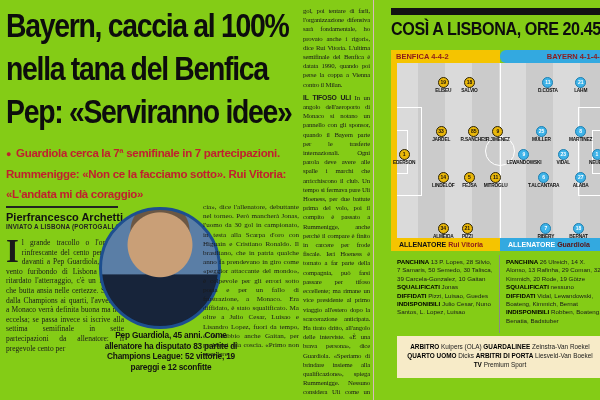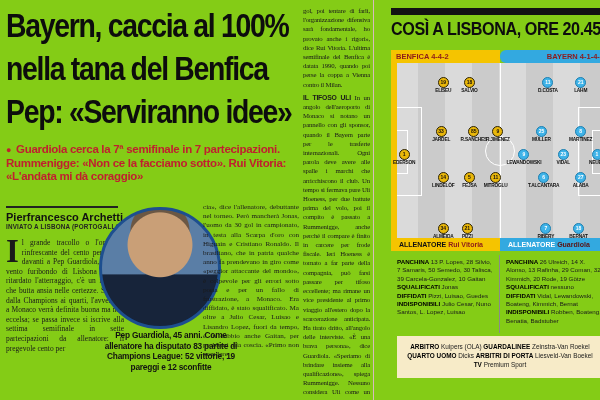--- a/index.html
+++ b/index.html
@@ -3,21 +3,21 @@
 <meta charset="utf-8">
 <style>
   html,body{margin:0;padding:0;}
   .page{position:relative;width:600px;height:400px;background:#84cc16;overflow:hidden;
         font-family:"Liberation Sans",sans-serif;color:#111;}
   
   .headline{position:absolute;left:6px;top:4px;width:330px;margin:0;
             font-size:33px;line-height:43px;font-weight:bold;letter-spacing:-1.5px;
             color:#0d0d0d;transform:scaleX(.86);transform-origin:top left;white-space:nowrap;}
   .standfirst{position:absolute;left:6px;top:143px;width:300px;margin:0;
-              font-size:11.5px;line-height:13px;font-weight:bold;color:#c0202f;
+              font-size:11.5px;line-height:20px;font-weight:bold;color:#c0202f;
               letter-spacing:-0.3px;}
   .standfirst .bullet{color:#c0202f;font-size:9px;margin-right:2px;}
   .byrule{position:absolute;left:6px;top:206px;width:112px;height:2px;background:#222;}
   .byline-author{position:absolute;left:6px;top:211px;font-size:11px;font-weight:bold;color:#111;}
   .byline-role{position:absolute;left:6px;top:223px;font-size:6.3px;font-weight:bold;color:#222;letter-spacing:.2px;}
   .bodytext{font-family:"Liberation Serif",serif;color:#1a1a1a;text-align:justify;}
   .col1{position:absolute;left:6px;top:238px;width:118px;height:156px;overflow:hidden;
         font-size:7.5px;line-height:9.6px;}
   .dropcap{float:left;font-size:33px;line-height:27px;font-weight:bold;padding-right:3px;
            font-family:"Liberation Serif",serif;}

